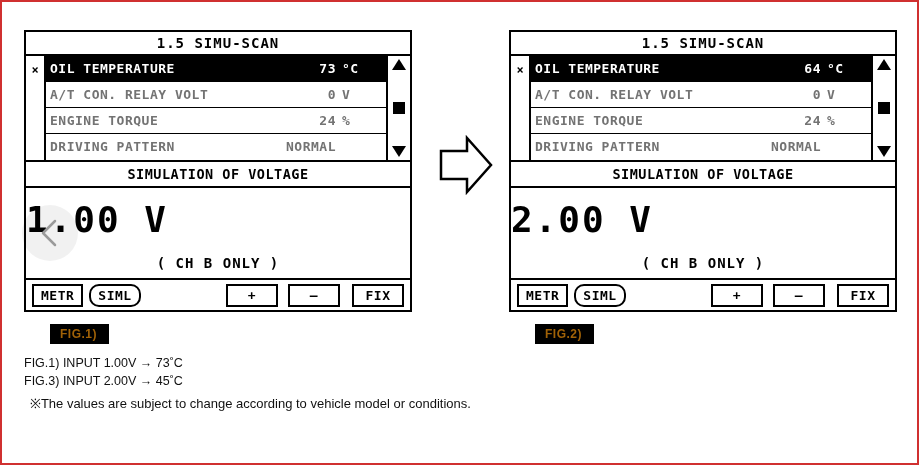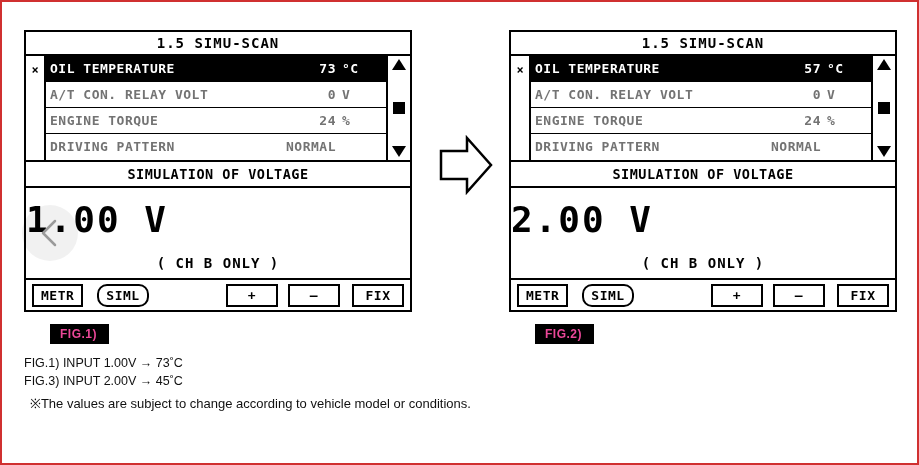--- a/index.html
+++ b/index.html
@@ -170,32 +170,32 @@
     border: 2px solid #000;
     font-size: 13px;
     font-weight: bold;
     letter-spacing: 0.5px;
     padding: 1px 7px;
     line-height: 17px;
     background: #fff;
     box-sizing: border-box;
     text-align: center;
   }
-  .btn.metr { margin-right: 14px; }
+  .btn.metr { margin-right: 6px; }
   .btn.siml { margin-right: 1px; border-radius: 10px; }
   .btn.plus  { width: 52px; }
   .btn.minus { width: 52px; margin-left: 10px; }
   .btn.fix   { width: 52px; margin-left: 12px; }
   .spacer { flex: 1; }
 
   
   .figtag {
     position: absolute;
     background: #000000;
-    color: #ec4899;
+    color: #a16207;
     font-family: "Liberation Sans", sans-serif;
     font-size: 12px;
     font-weight: bold;
     padding: 3px 12px 3px 10px;
     letter-spacing: 0.5px;
   }
   .figtag.f1 { left: 48px;  top: 322px; }
   .figtag.f2 { left: 533px; top: 322px; }
 
   
@@ -309,21 +309,21 @@
     </div>
 
     <div class="device right">
       <div class="dev-title">1.5 SIMU-SCAN</div>
 
       <div class="dev-list">
         <div class="list-mark">×</div>
         <div class="rows">
           <div class="row selected">
             <span class="r-label">OIL TEMPERATURE</span>
-            <span class="r-value">57</span>
+            <span class="r-value">64</span>
             <span class="r-unit">°C</span>
           </div>
           <div class="row">
             <span class="r-label">A/T CON. RELAY VOLT</span>
             <span class="r-value">0</span>
             <span class="r-unit">V</span>
           </div>
           <div class="row">
             <span class="r-label">ENGINE TORQUE</span>
             <span class="r-value">24</span>

